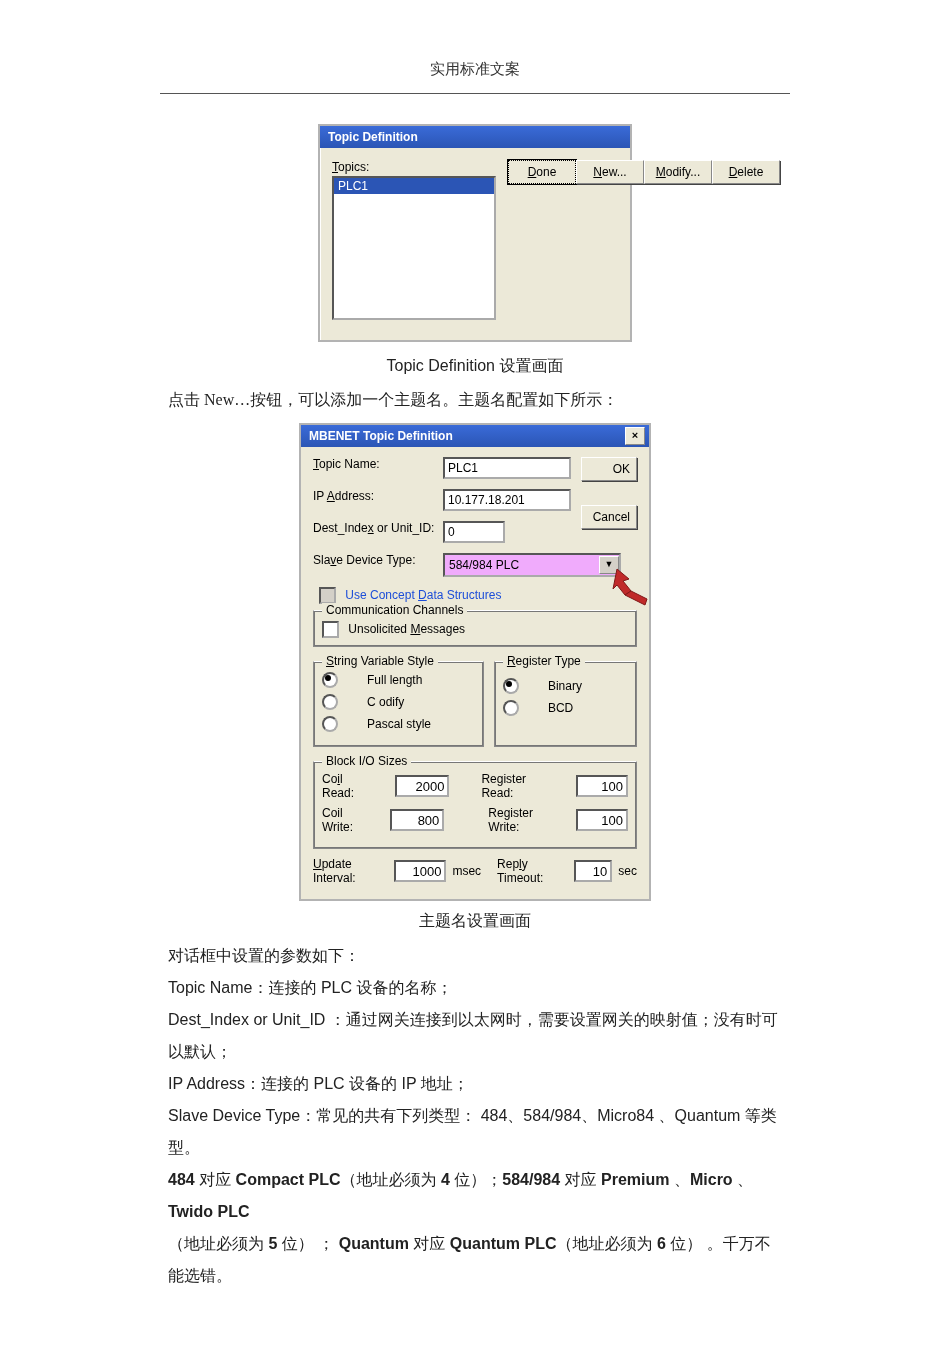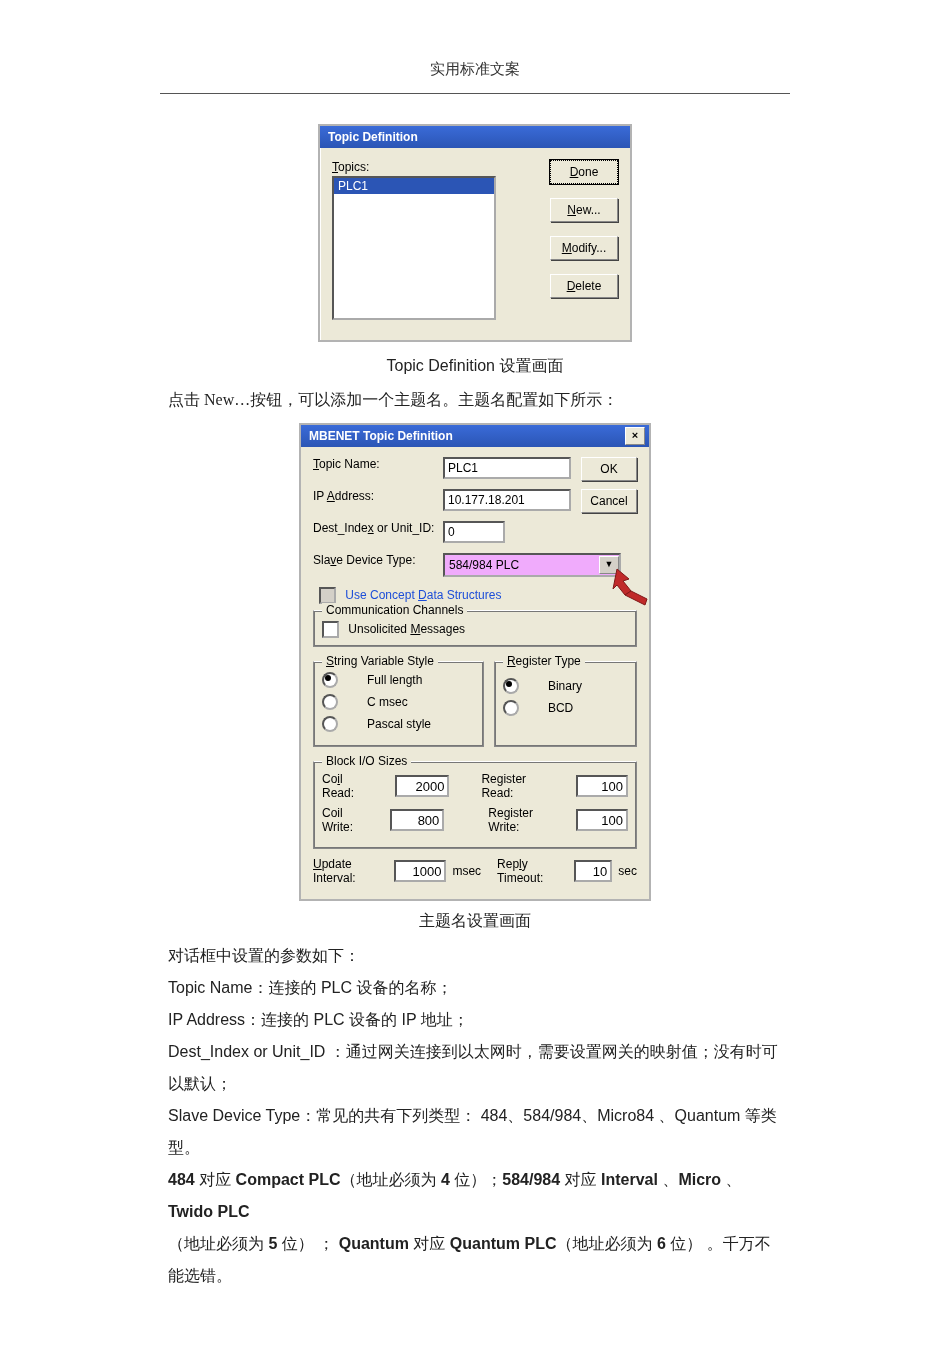--- a/index.html
+++ b/index.html
@@ -65,21 +65,20 @@
     background: #fff;
   }
   .list-sel {
     background: #2b55b5;
     color: #fff;
     padding: 1px 4px;
     font-size: 12px;
   }
   .sidebtns {
     display: flex;
-    flex-direction: column;
   }
   .winbtn {
     min-width: 68px;
     height: 24px;
     margin-bottom: 14px;
     font-family: Tahoma, sans-serif;
     font-size: 12px;
     background: #ece9d8;
     border: 1px solid #888;
     border-top-color: #fff;
@@ -182,21 +181,21 @@
     font-size: 9px;
     line-height: 14px;
   }
   .right-btns {
     position: absolute;
     right: 12px;
     top: 10px;
     display: flex;
     flex-direction: column;
   }
-  .right-btns .winbtn { min-width: 56px; margin-bottom: 8px; }
+  .right-btns .winbtn { min-width: 56px; margin-bottom: 24px; text-align: right; }
   .chk {
     display: inline-block;
     width: 13px;
     height: 13px;
     border: 2px inset #aaa;
     background: #fff;
     vertical-align: middle;
     margin-right: 6px;
   }
   .chk.disabled {
@@ -360,21 +359,21 @@
 
     <div class="two-cols">
       <div class="groupbox" style="flex:1.1">
         <div class="legend"><span class="ul">S</span>tring Variable Style</div>
         <div class="smallrow">
               <span class="radio checked"></span>
               <span>Full length</span>
             </div>
         <div class="smallrow">
               <span class="radio un"></span>
-              <span>C msec</span>
+              <span>C odify</span>
             </div>
         <div class="smallrow">
               <span class="radio un"></span>
               <span>Pascal style</span>
             </div>
       </div>
       <div class="groupbox" style="flex:0.9">
         <div class="legend"><span class="ul">R</span>egister Type</div>
         <div class="smallrow" style="margin-top:6px">
               <span class="radio checked"></span>
@@ -413,24 +412,24 @@
     </div>
 
   </div>
 </div>
 
 <div class="caption">主题名设置画面</div>
 
 <div class="para-block">
   <div>对话框中设置的参数如下：</div>
   <div class="content-mono">Topic Name：连接的  PLC 设备的名称；</div>
+  <div class="content-mono">Dest_Index or Unit_ID ：通过网关连接到以太网时，需要设置网关的映射值；没有时可以默认；</div>
   <div class="content-mono">IP Address：连接的  PLC 设备的  IP 地址；</div>
-  <div class="content-mono">Dest_Index or Unit_ID ：通过网关连接到以太网时，需要设置网关的映射值；没有时可以默认；</div>
   <div class="content-mono">Slave Device Type：常见的共有下列类型：    484、584/984、Micro84 、Quantum 等类型。</div>
   <div class="content-mono">
-    <b>484</b><span> 对应 </span><b>Compact PLC</b><span>（地址必须为   </span><b>4</b><span> 位）；</span><b>584/984</b><span> 对应 </span><b>Interval</b><span> 、</span><b>Micro</b><span> 、</span><b>Twido PLC</b>
+    <b>484</b><span> 对应 </span><b>Compact PLC</b><span>（地址必须为   </span><b>4</b><span> 位）；</span><b>584/984</b><span> 对应 </span><b>Premium</b><span> 、</span><b>Micro</b><span> 、</span><b>Twido PLC</b>
   </div>
   <div class="content-mono">
     <span>（地址必须为   </span><b>5</b><span> 位） ；</span><b> Quantum</b><span> 对应 </span><b>Quantum  PLC</b><span>（地址必须为   </span><b>6</b><span> 位） 。千万不能选错。</span>
   </div>
 </div>
 
 </div>
 
 </body></html>

